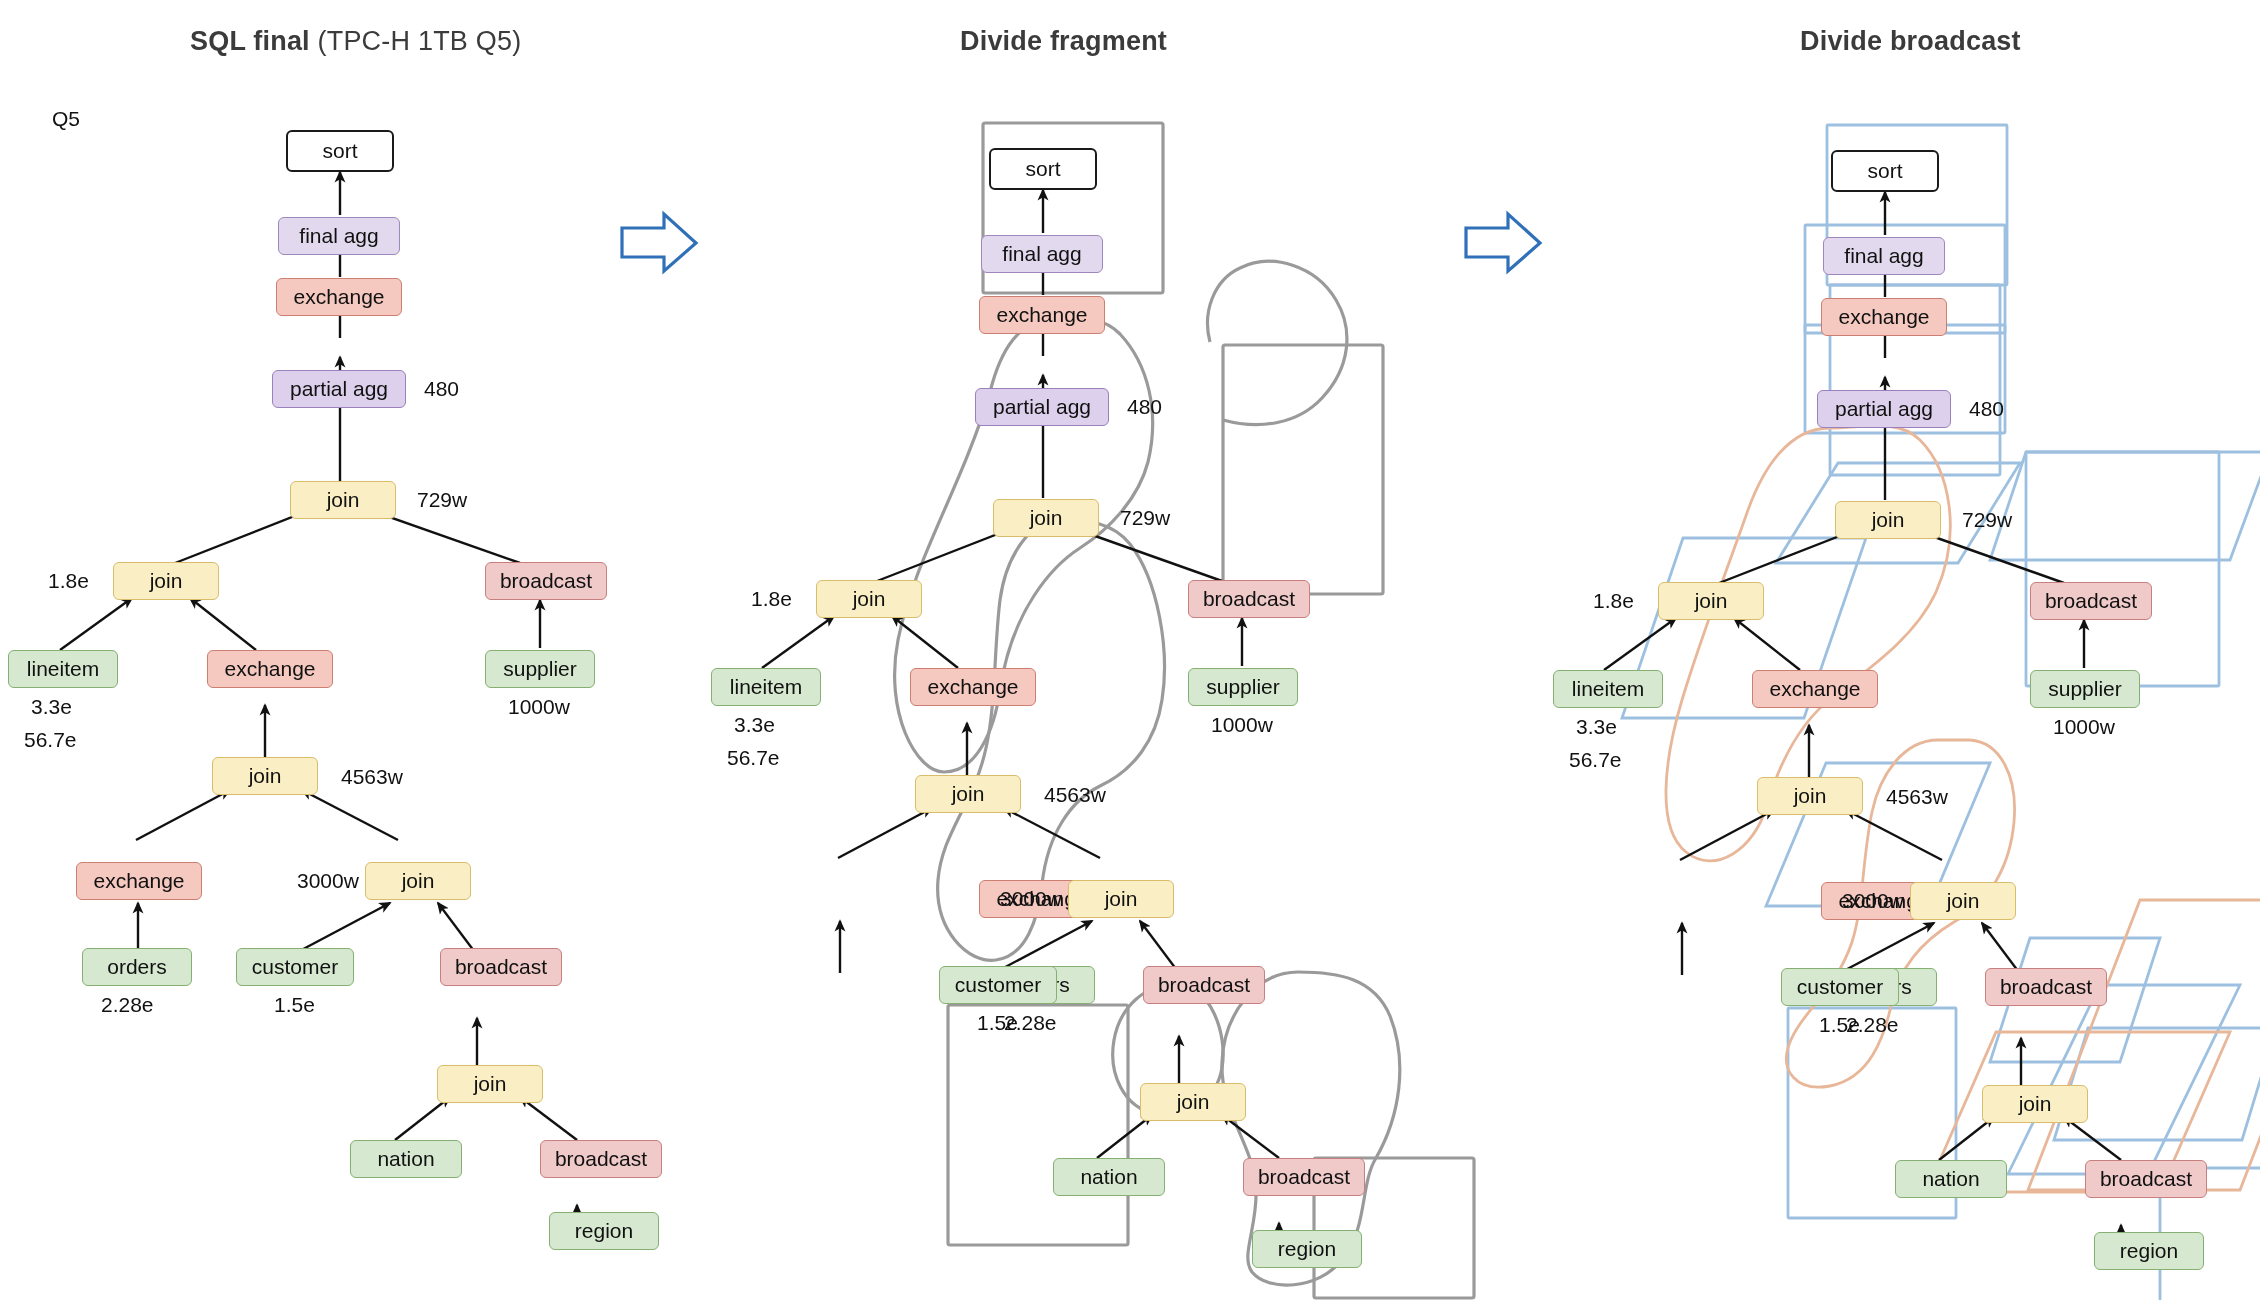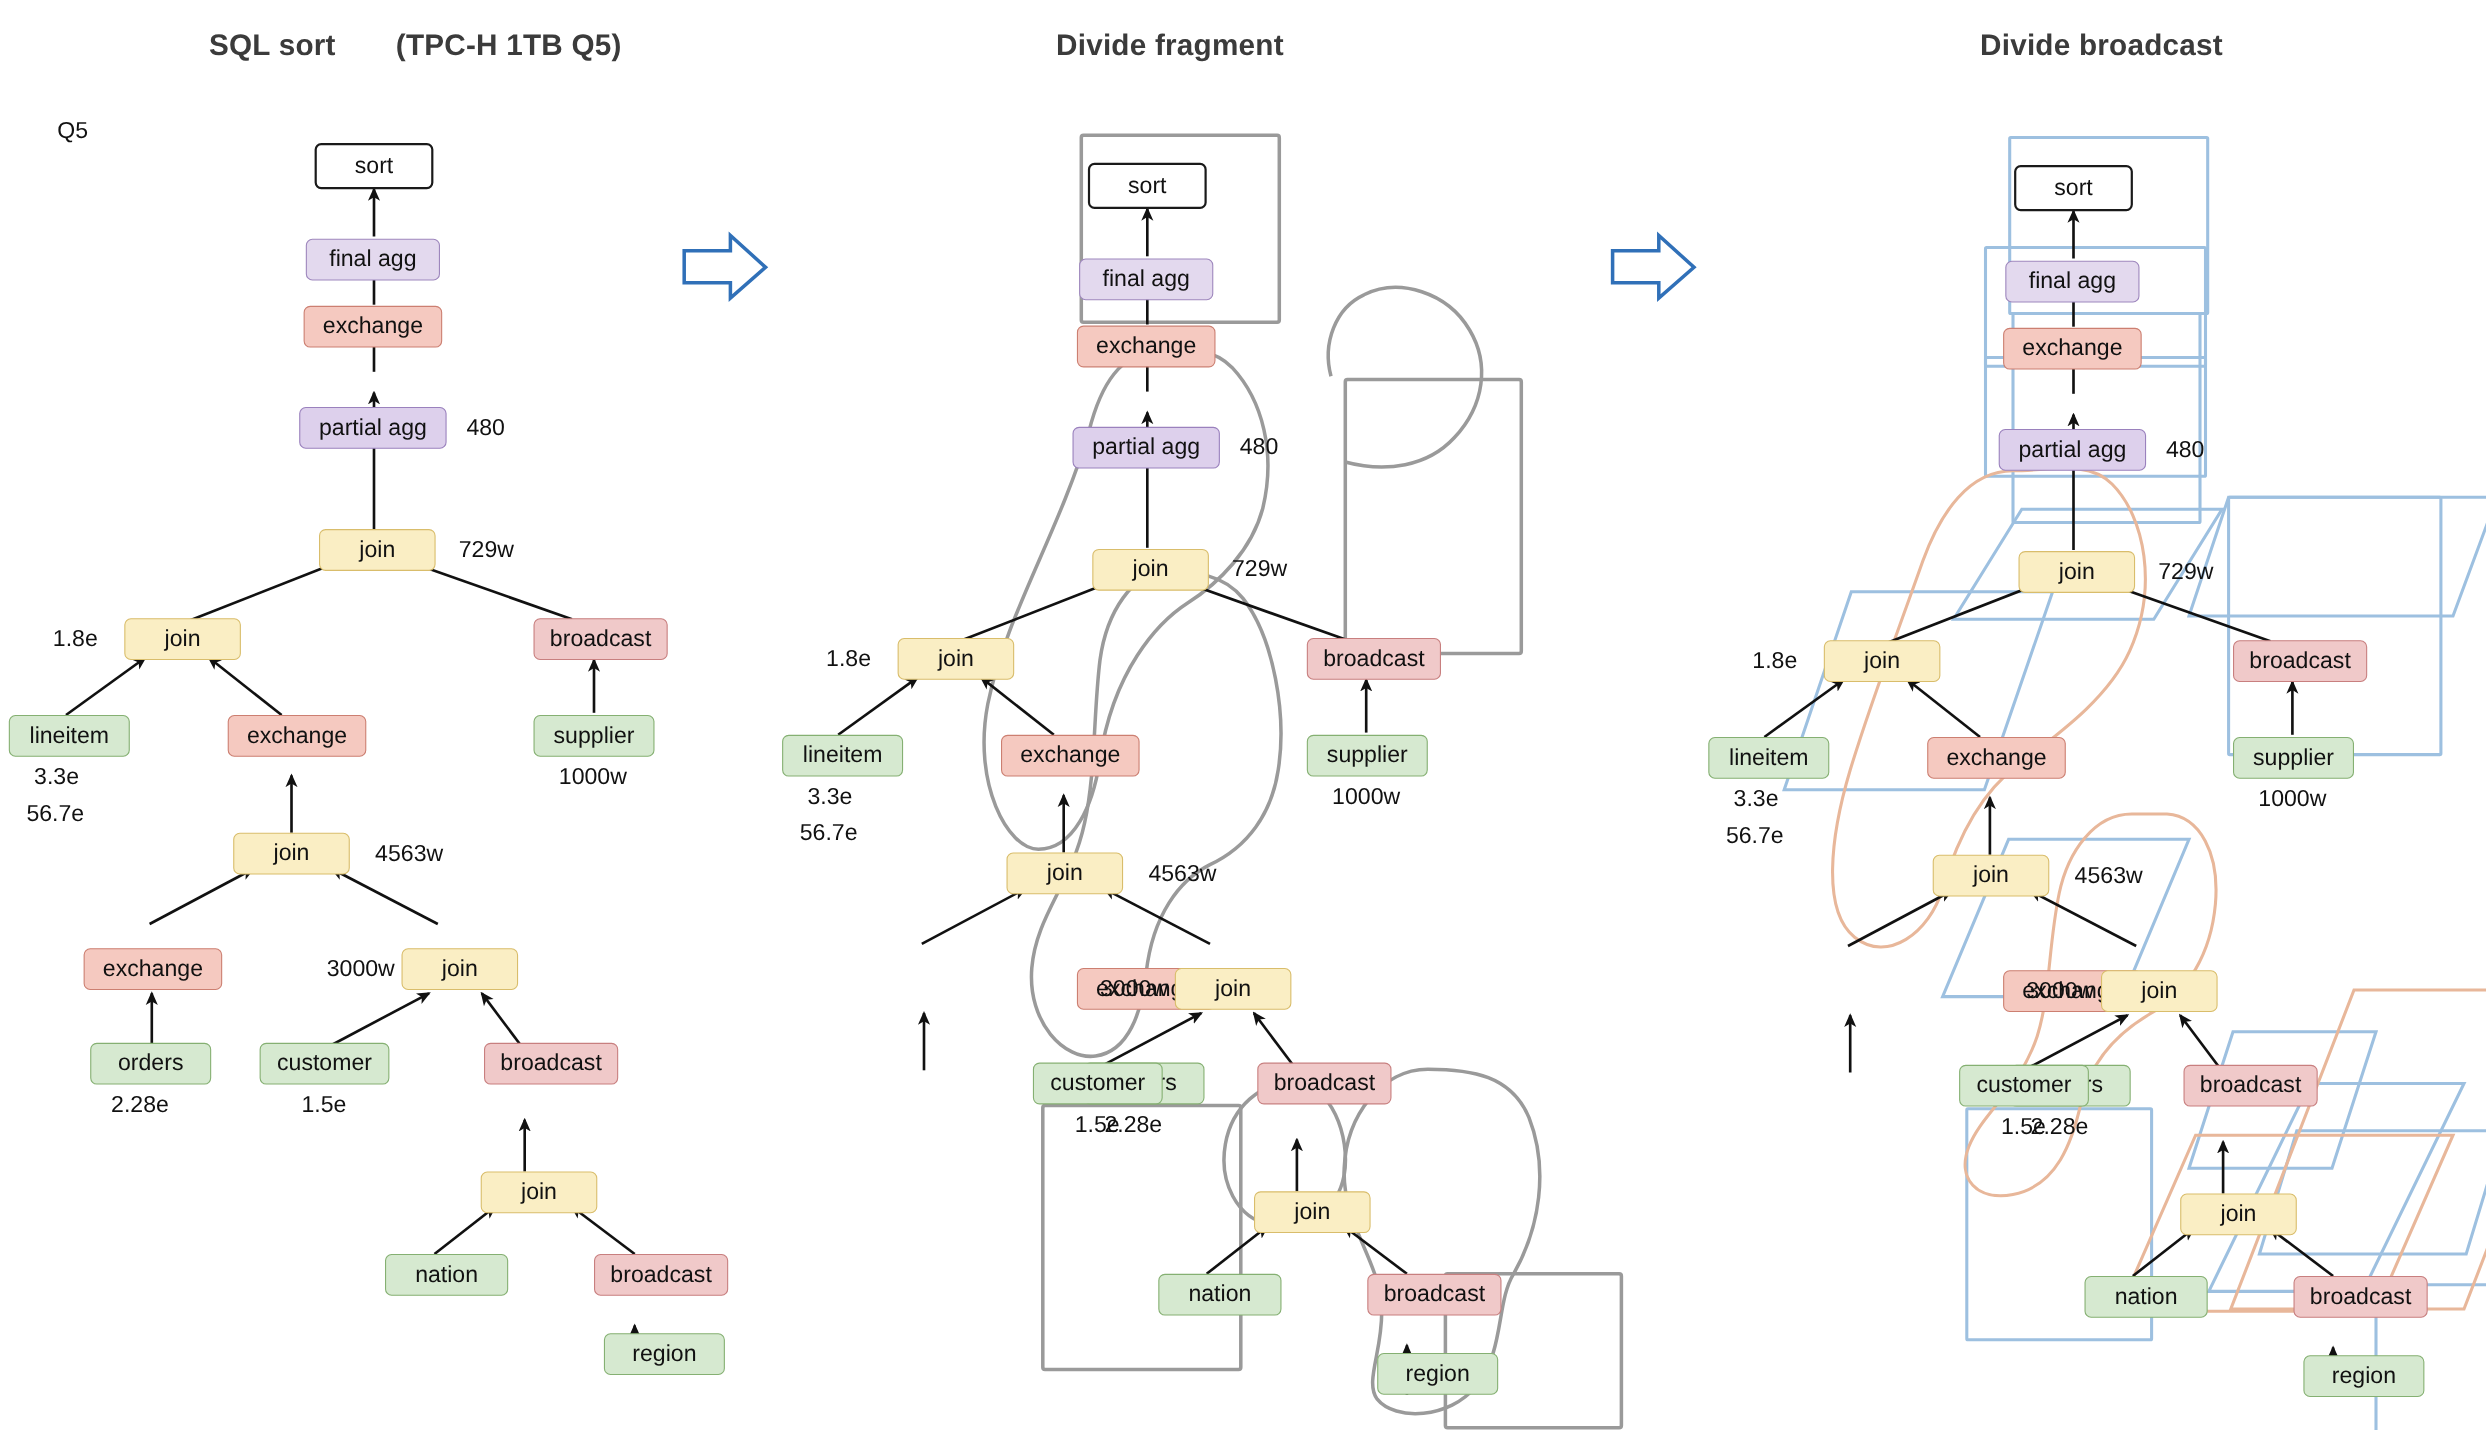--- a/index.html
+++ b/index.html
@@ -1,21 +1,21 @@
 <!DOCTYPE html>
 <html><head>
 <meta charset="utf-8">
 <style>
   html,body{margin:0;padding:0;background:#ffffff;}
   body{width:2260px;height:1300px;position:relative;overflow:hidden;
        font-family:"Liberation Sans","DejaVu Sans",sans-serif;}
   .panel{position:absolute;top:0;height:1300px;}
   .title{position:absolute;font-size:27px;font-weight:bold;color:#3b3b3b;
          white-space:nowrap;letter-spacing:.2px;}
-  .title .reg{font-weight:bold;margin-left:47px;}
+  .title .reg{font-weight:normal;}
   .node{position:absolute;display:flex;align-items:center;justify-content:center;
         box-sizing:border-box;border-radius:6px;font-size:21px;color:#111;
         white-space:nowrap;z-index:6;}
   .n-sort{background:#ffffff;border:2.2px solid #1a1a1a;}
   .n-agg{background:#e3d9ee;border:1.6px solid #9e87bd;}
   .n-pagg{background:#ddd0ec;border:1.6px solid #9a81bd;}
   .n-exch{background:#f5c9c0;border:1.6px solid #cc7f71;}
   .n-bcast{background:#f0c9c9;border:1.6px solid #c87f7f;}
   .n-join{background:#faeec4;border:1.6px solid #d9bd6b;}
   .n-tbl{background:#d6e9d0;border:1.6px solid #85b072;}
@@ -24,21 +24,21 @@
             pointer-events:none;z-index:3;}
   svg.groups{position:absolute;left:0;top:0;width:2260px;height:1300px;
              pointer-events:none;z-index:2;}
   .qlabel{position:absolute;font-size:21px;color:#111;}
 </style>
 </head>
 <body>
 
 <div class="panel" style="left:0;width:620px;">
   <div class="title" style="left:190px;top:26px;">
-    <span>SQL sort </span><span class="reg">(TPC-H 1TB Q5)</span>
+    <span>SQL final </span><span class="reg">(TPC-H 1TB Q5)</span>
   </div>
   <div class="qlabel" style="left:52px;top:107px;">Q5</div>
 
   <svg class="edges">
     <defs>
       <marker id="ah1" viewBox="0 0 10 10" refX="8.5" refY="5" markerWidth="5.2" markerHeight="5.2" orient="auto-start-reverse">
         <path d="M 0 0.6 L 10 5 L 0 9.4 L 2.6 5 z" fill="#111"></path>
       </marker>
     </defs>
     <g stroke="#111" stroke-width="2.4" fill="none" marker-end="url(#ah1)">

